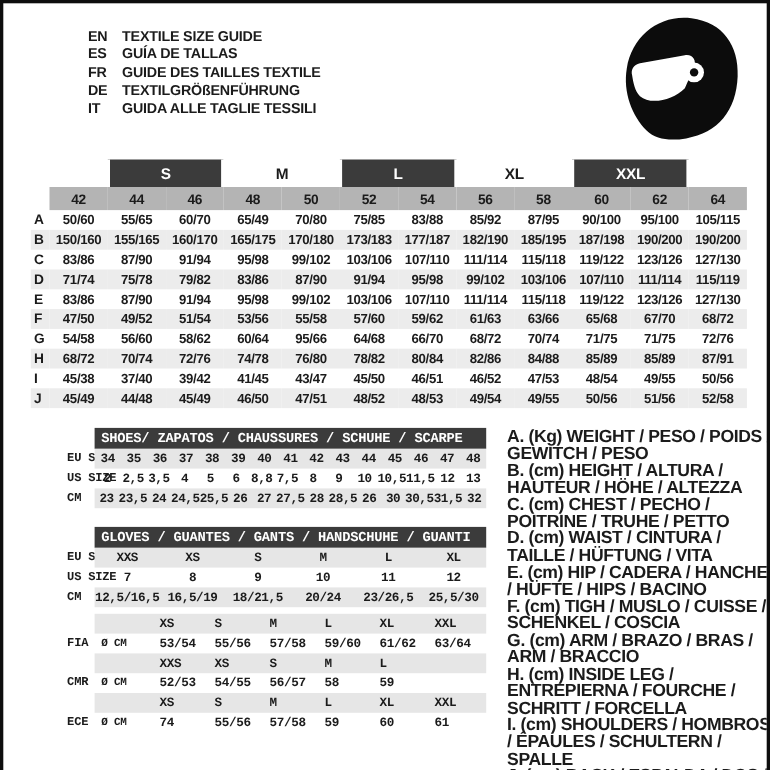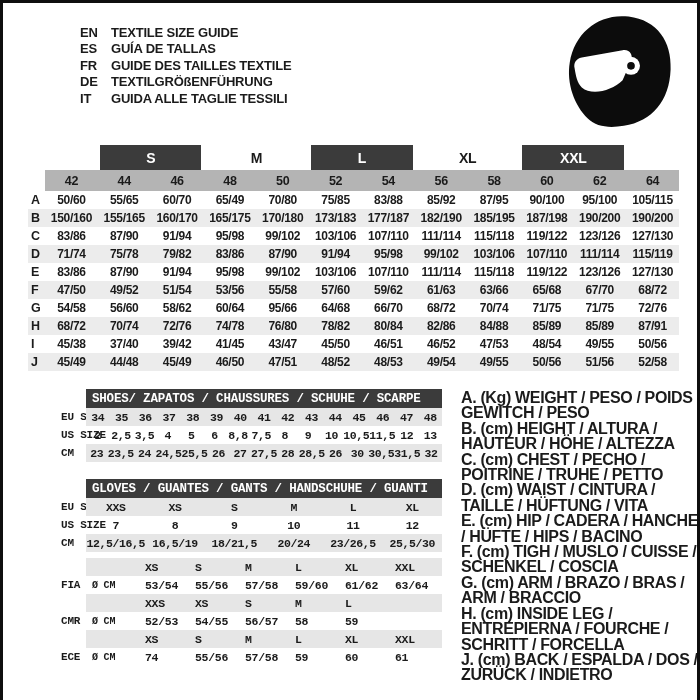--- a/index.html
+++ b/index.html
@@ -444,16 +444,17 @@
 
   <aside class="legend">
       <div class="item">A. (Kg) WEIGHT / PESO / POIDS / GEWITCH / PESO</div>
       <div class="item">B. (cm) HEIGHT / ALTURA / HAUTEUR / HÖHE / ALTEZZA</div>
       <div class="item">C. (cm) CHEST / PECHO / POITRINE / TRUHE / PETTO</div>
       <div class="item">D. (cm) WAIST / CINTURA / TAILLE / HÜFTUNG / VITA</div>
       <div class="item">E. (cm) HIP / CADERA / HANCHE / HÜFTE / HIPS / BACINO</div>
       <div class="item">F. (cm) TIGH / MUSLO / CUISSE / SCHENKEL / COSCIA</div>
       <div class="item">G. (cm) ARM / BRAZO / BRAS / ARM / BRACCIO</div>
       <div class="item">H. (cm) INSIDE LEG / ENTREPIERNA / FOURCHE / SCHRITT / FORCELLA</div>
+      <div class="item">I. (cm) SHOULDERS / HOMBROS / ÉPAULES / SCHULTERN / SPALLE</div>
       <div class="item">J. (cm) BACK / ESPALDA / DOS / ZURÜCK / INDIETRO</div>
     </aside>
 
 </div>
 
 </body></html>

